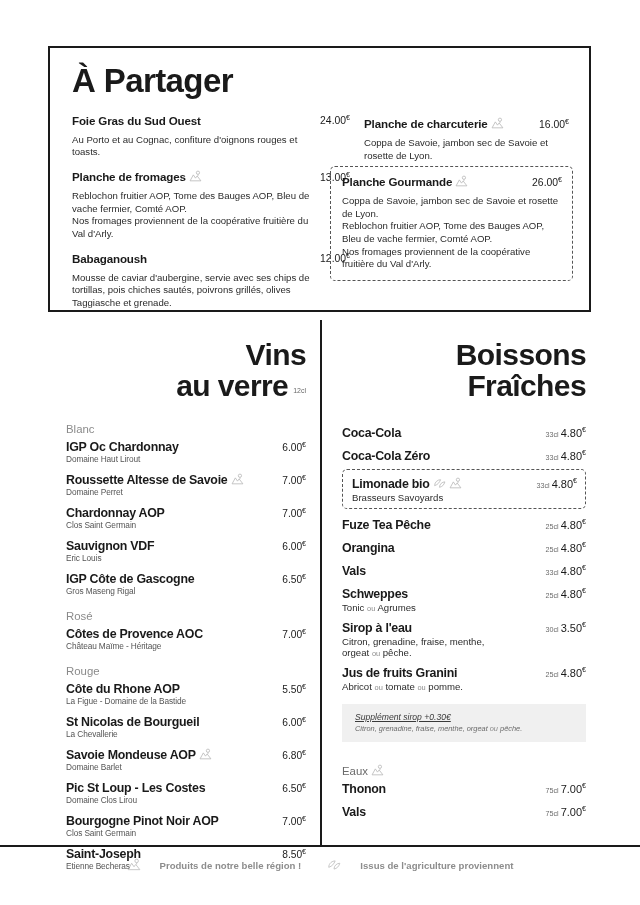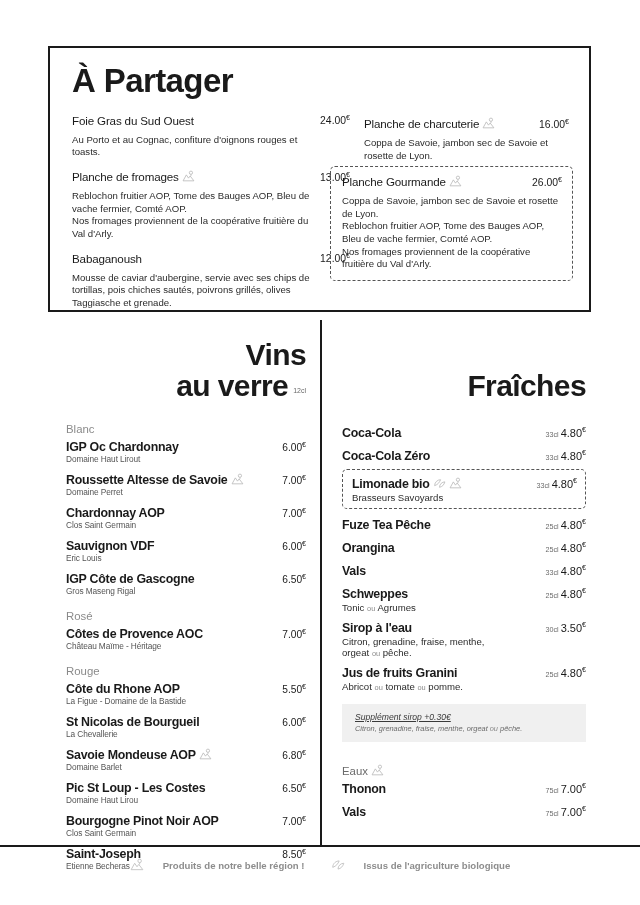--- a/index.html
+++ b/index.html
@@ -54,21 +54,21 @@
 
   
   .item { margin-bottom: 11px; }
   .item-head {
     display: flex;
     align-items: baseline;
     justify-content: space-between;
   }
   .item-name {
     font-size: 11.6px;
-    font-weight: normal;
+    font-weight: bold;
     letter-spacing: -0.15px;
     white-space: nowrap;
   }
   .item-price {
     font-size: 10.4px;
     font-weight: normal;
     white-space: nowrap;
     padding-left: 8px;
   }
   .cur { font-size: 7px; vertical-align: super; }
@@ -397,42 +397,42 @@
                 </svg></span></span>
             <span class="row-price">6.80<span class="cur">€</span></span>
           </div>
           <div class="row-sub">Domaine Barlet</div>
         </div>
         <div class="row">
           <div class="row-head">
             <span class="row-name">Pic St Loup - Les Costes</span>
             <span class="row-price">6.50<span class="cur">€</span></span>
           </div>
-          <div class="row-sub">Domaine Haut Lirou</div>
+          <div class="row-sub">Domaine Clos Lirou</div>
         </div>
         <div class="row">
           <div class="row-head">
             <span class="row-name">Bourgogne Pinot Noir AOP</span>
             <span class="row-price">7.00<span class="cur">€</span></span>
           </div>
           <div class="row-sub">Clos Saint Germain</div>
         </div>
         <div class="row">
           <div class="row-head">
             <span class="row-name">Saint-Joseph</span>
             <span class="row-price">8.50<span class="cur">€</span></span>
           </div>
           <div class="row-sub">Etienne Becheras</div>
         </div>
       </div>
   </div>
 
   <div class="col-right">
     <h1 class="section-title two-line">
-      <br>
+      <span>Boissons</span><br>
       <span>Fraîches</span>
     </h1>
     <div id="drink-list">
         <div class="drink">
           <div class="drink-head">
             <span class="drink-name">Coca-Cola</span>
             <span class="drink-right"><span class="vol">33cl</span><span class="drink-price">4.80<span class="cur">€</span></span></span>
           </div>
         </div>
         <div class="drink">
@@ -531,17 +531,17 @@
         </span>
       <span>Produits de notre belle région !</span>
     </div>
     <div class="footer-item">
       <span class="ic">
           <svg width="14" height="14" viewBox="0 0 24 24" fill="none" stroke="#8d8d8d" stroke-width="1.5">
             <path d="M3 16 C3 9 9 5 14 5 C12 10 9 14 3 16 Z"></path>
             <path d="M12 19 C12 13 17 9 22 9 C20 15 17 18 12 19 Z"></path>
           </svg>
         </span>
-      <span>Issus de l'agriculture biologique</span>
+      <span>Issus de l'agriculture proviennent</span>
     </div>
   </div>
 
 </div>
 
 </body></html>

